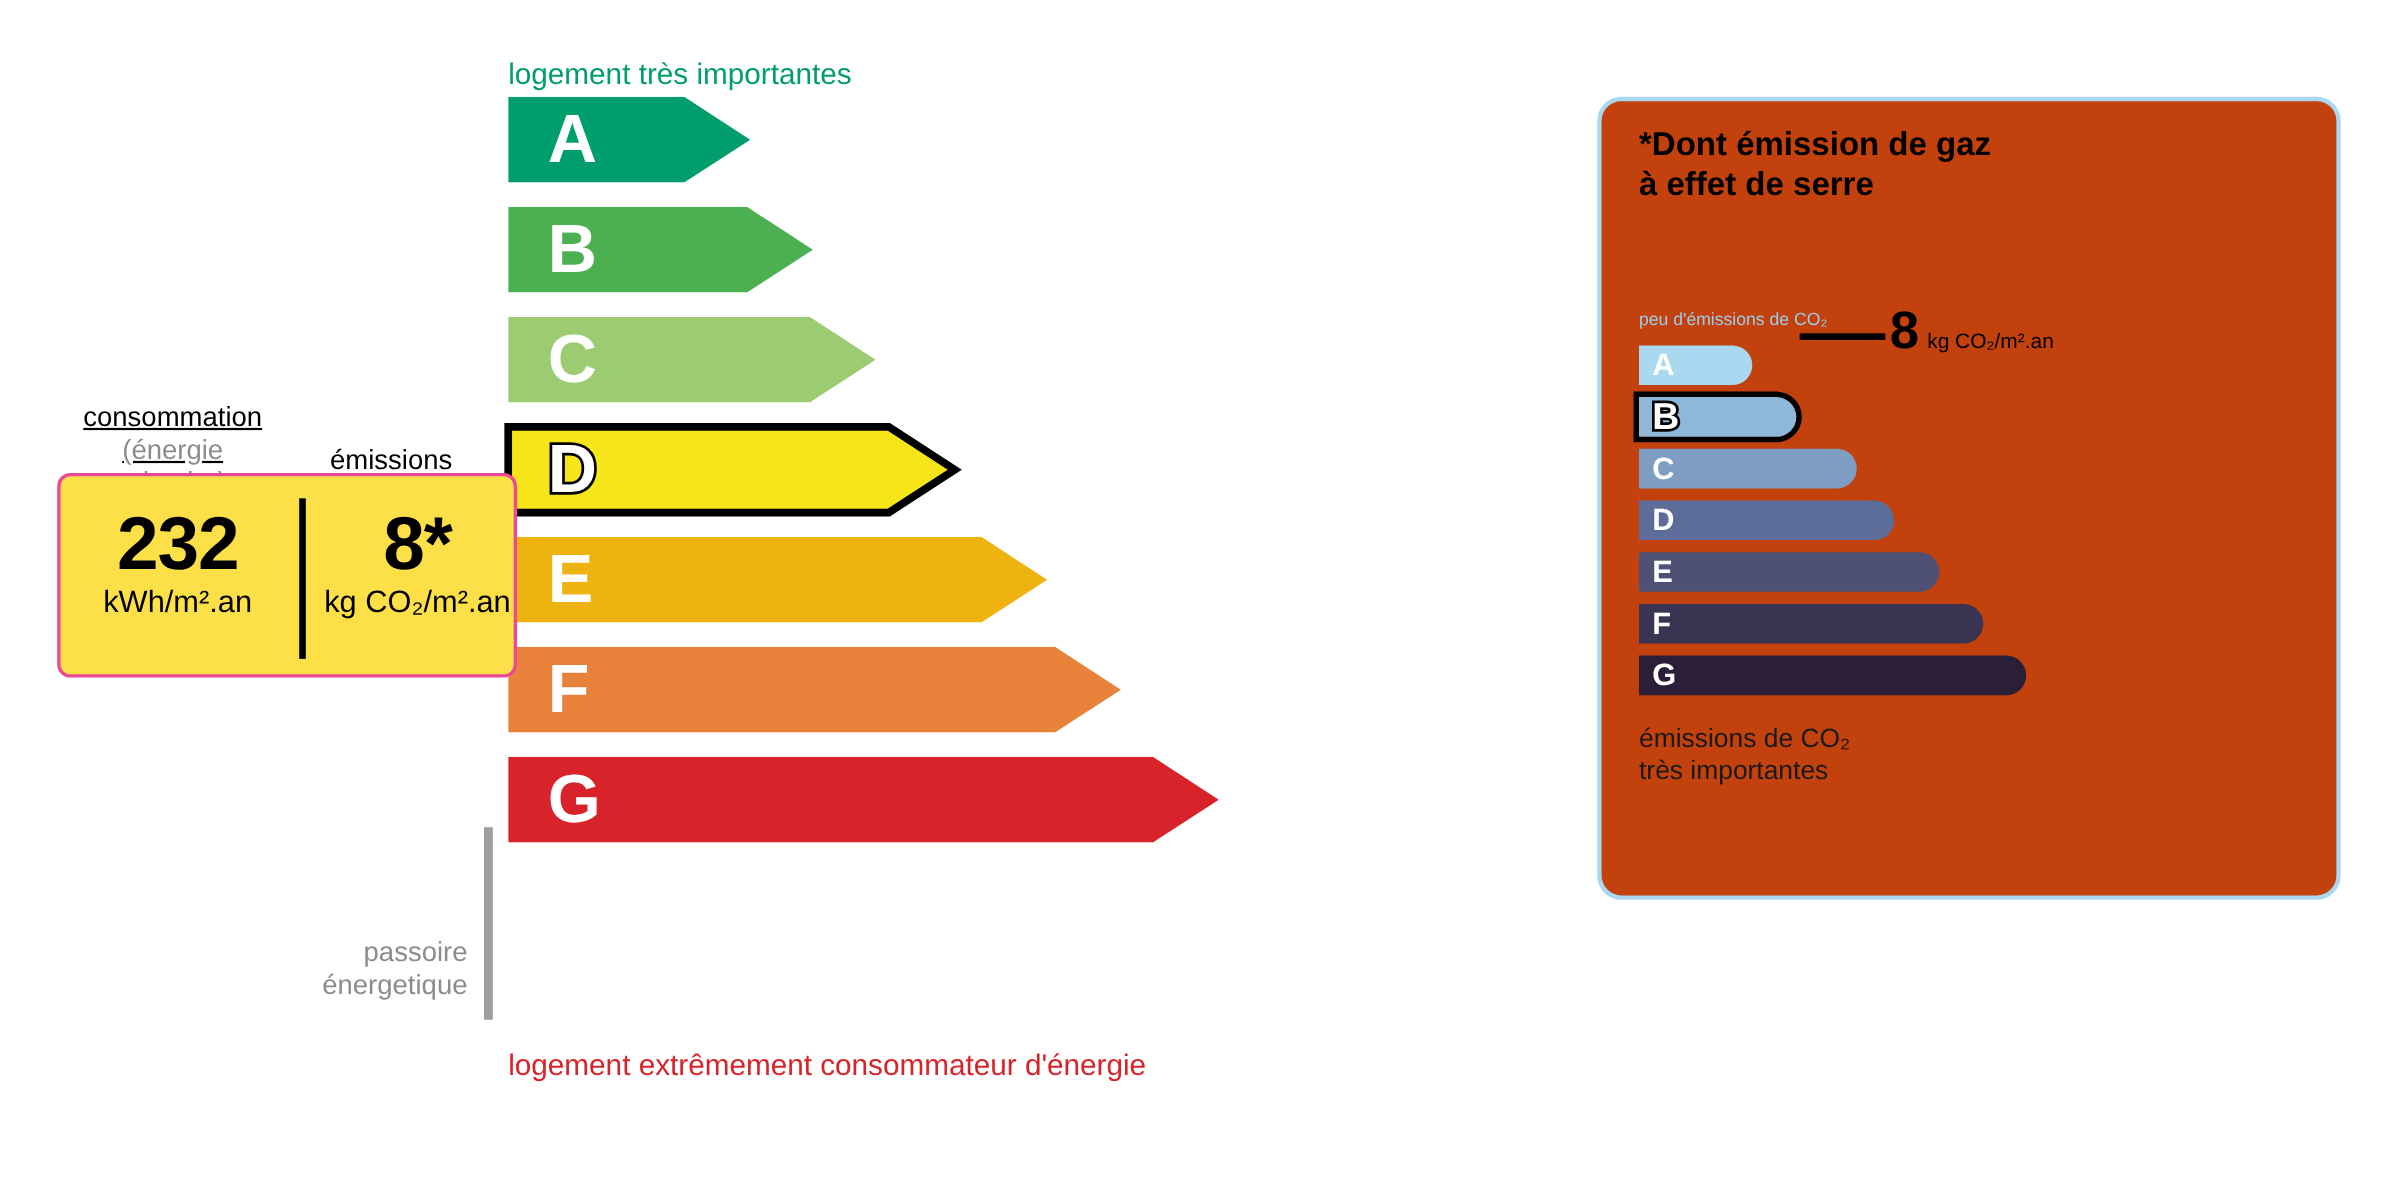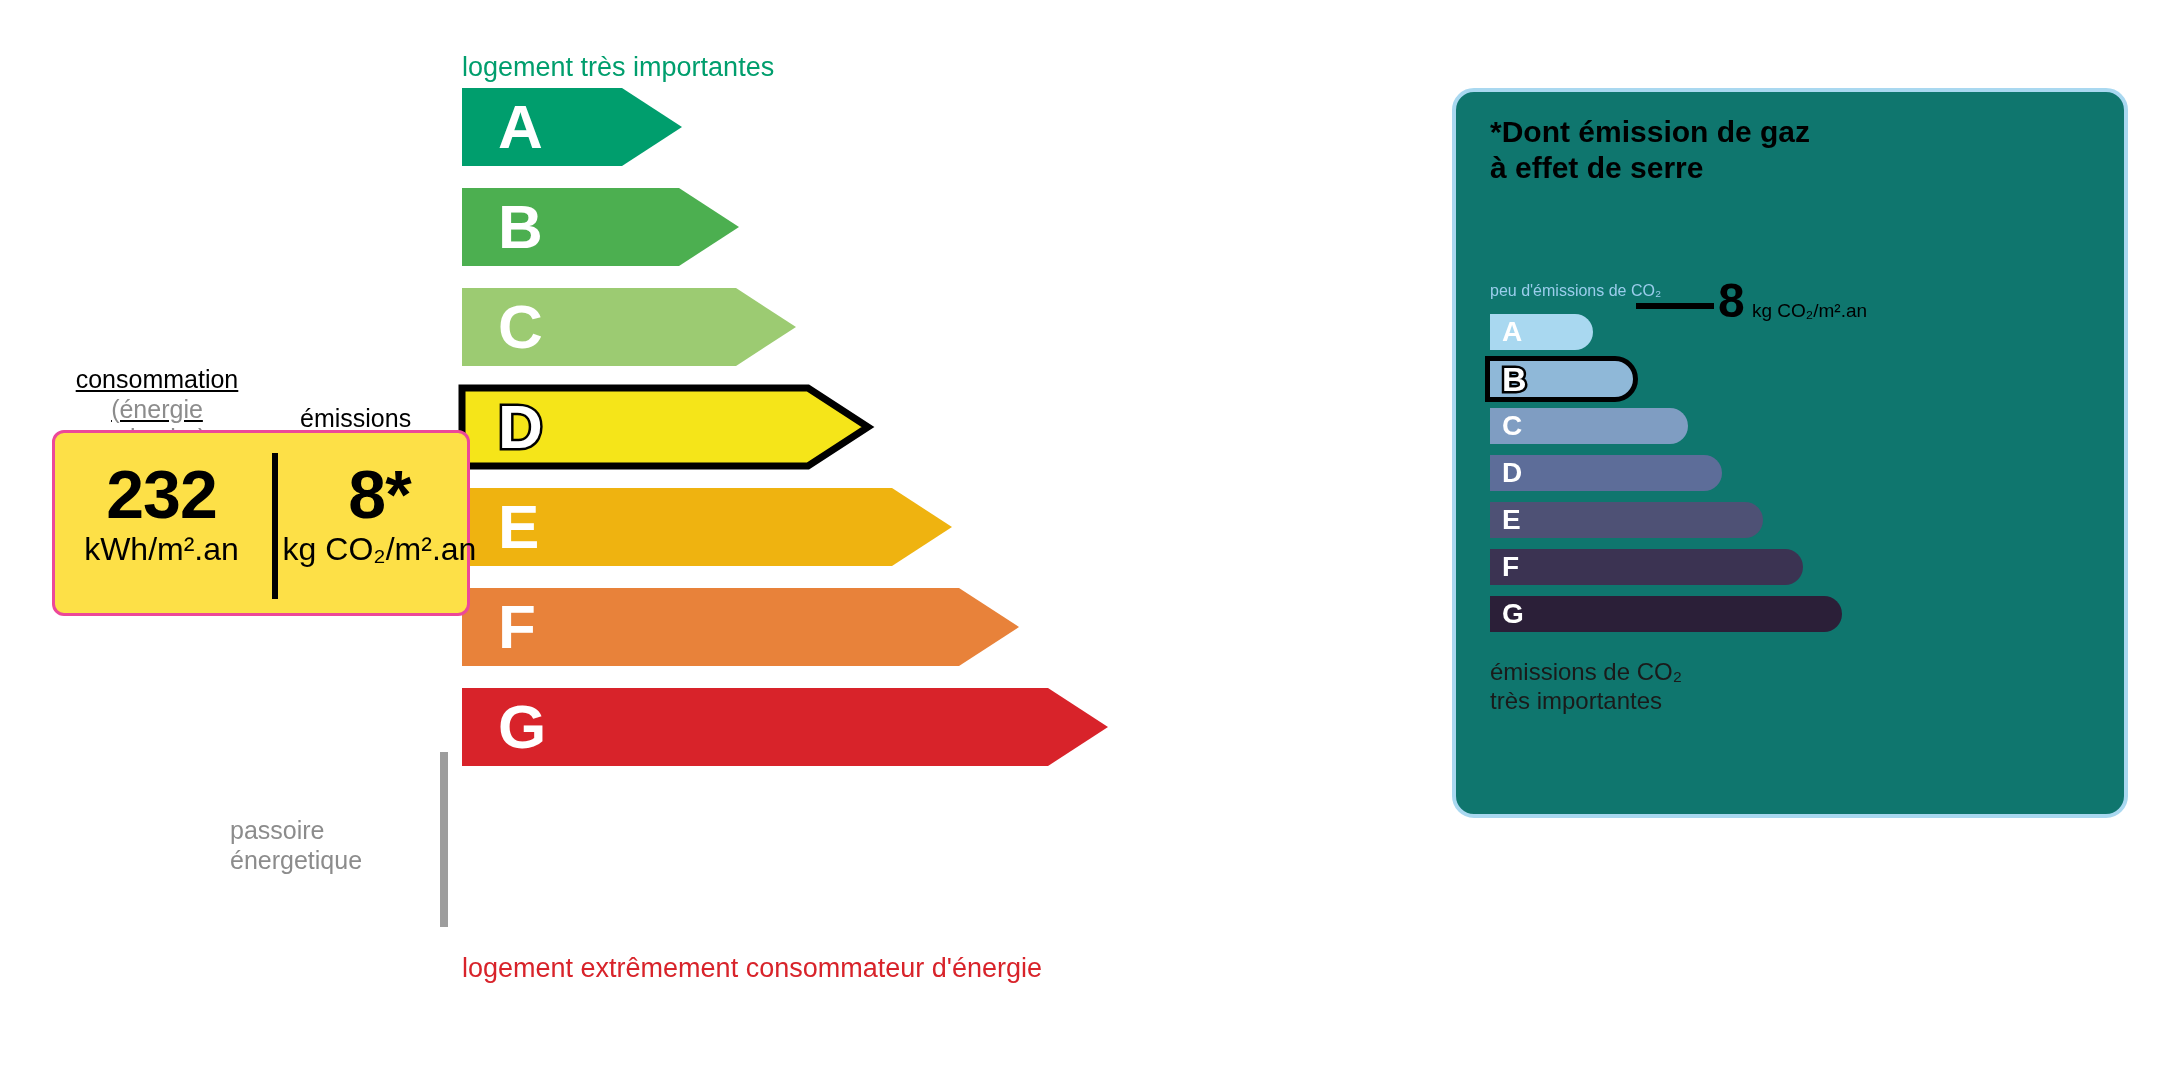--- a/index.html
+++ b/index.html
@@ -95,21 +95,21 @@
   .vb-cell.left { left: 4px; }
   .vb-cell.right { left: 222px; }
   .vb-number {
     font-size: 68px;
     font-weight: bold;
     color: #000000;
     line-height: 1.05;
     letter-spacing: -1px;
   }
   .vb-unit {
-    font-size: 32px;
+    font-size: 28px;
     color: #000000;
     line-height: 1.1;
     margin-top: 2px;
   }
 
   #label-consommation {
     position: absolute;
     left: 62px;
     top: 365px;
     width: 190px;
@@ -135,38 +135,38 @@
     position: absolute;
     left: 440px;
     top: 752px;
     width: 8px;
     height: 175px;
     background: #9d9d9d;
   }
   #passoire-label {
     position: absolute;
     left: 230px;
-    top: 816px;
+    top: 852px;
     width: 195px;
-    text-align: left;
+    text-align: right;
     font-size: 25px;
     color: #8c8c8c;
     line-height: 1.18;
   }
 
   
   #co2-panel {
     position: absolute;
     left: 1452px;
     top: 88px;
     width: 676px;
     height: 730px;
     border: 4px solid #a9d8f0;
     border-radius: 22px;
-    background: #0f766e;
+    background: #c2410c;
     box-sizing: border-box;
   }
   #co2-title {
     position: absolute;
     left: 34px;
     top: 22px;
     font-size: 30px;
     font-weight: bold;
     color: #000000;
     line-height: 1.2;

